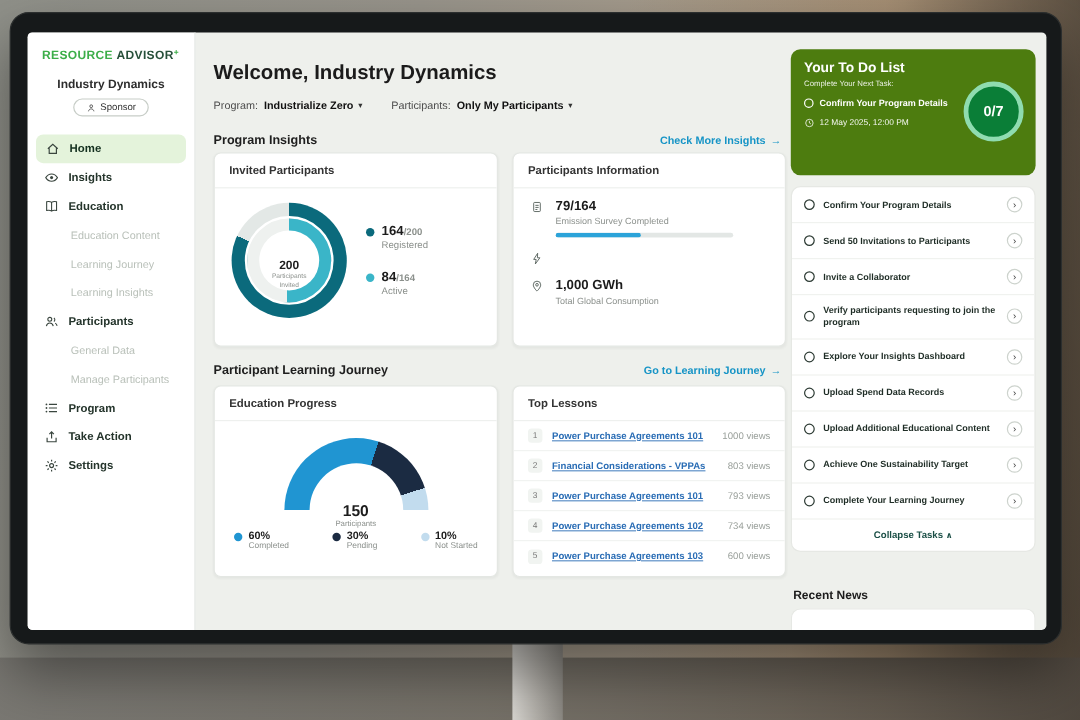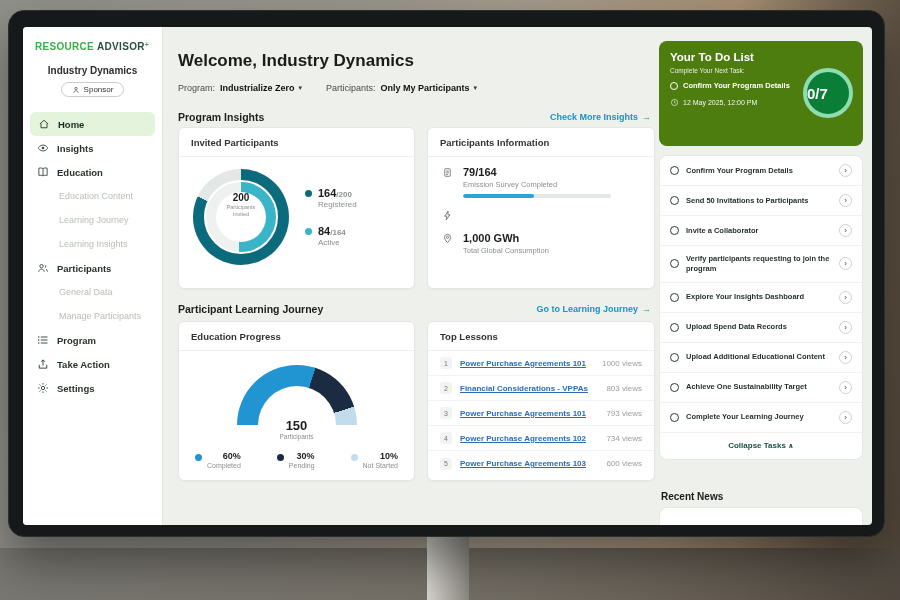--- a/index.html
+++ b/index.html
@@ -56,21 +56,21 @@
   .card { background:#fff; border:1px solid #e4e7e3; border-radius:6px; box-shadow:0 1px 2px rgba(0,0,0,.04); overflow:hidden; }
   .cardA { width:237px; height:162px; } .cardB { width:228px; height:162px; }
   .cardC { width:237px; height:160px; } .cardD { width:228px; height:160px; }
   .cardtitle { font-size:9.5px; font-weight:bold; color:#333; padding:9px 12px 8px; border-bottom:1px solid #eef0ee; }
 
   
   .donutwrap { display:flex; align-items:center; gap:16px; padding:12px 14px; }
   .donut { width:96px; height:96px; border-radius:50%; position:relative; flex:none; }
   .donut-inner { position:absolute; inset:11px; border-radius:50%; border:2px solid #fff; }
   .donut-hole { position:absolute; inset:10px; border-radius:50%; background:#fff;
-    display:flex; flex-direction:column; align-items:center; justify-content:flex-start; text-align:center; }
+    display:flex; flex-direction:column; align-items:center; justify-content:flex-end; text-align:center; }
   .hv { font-size:10px; font-weight:bold; color:#1c1c1c; }
   .hl { font-size:5.5px; color:#8b908c; width:36px; line-height:1.25; margin-top:1px; }
   .dlegend { display:flex; flex-direction:column; gap:16px; }
   .litem { display:flex; gap:6px; align-items:flex-start; }
   .dot { width:7px; height:7px; border-radius:50%; margin-top:3px; flex:none; }
   .lv { font-size:11px; font-weight:bold; color:#1c1c1c; }
   .lof { font-size:8px; font-weight:bold; color:#8b908c; }
   .ll { font-size:8px; color:#8b908c; margin-top:1px; }
 
   
@@ -84,21 +84,21 @@
   .ibar i { display:block; height:100%; border-radius:2px; }
 
   
   .gaugewrap { position:relative; }
   .gauge { width:120px; height:60px; position:relative; margin:14px auto 0; }
   .gauge-fill { position:absolute; inset:0; border-radius:120px 120px 0 0; }
   .ghole { position:absolute; left:21px; top:21px; width:78px; height:39px; background:#fff; border-radius:78px 78px 0 0; }
   .gcenter { position:absolute; left:0; right:0; bottom:-15px; text-align:center; line-height:1.1; }
   .gv { font-size:13px; font-weight:bold; color:#1c1c1c; }
   .gl { font-size:6.5px; color:#8b908c; }
-  .glegend { display:flex; justify-content:space-between; padding:0 16px; margin-top:26px;text-align:right; }
+  .glegend { display:flex; justify-content:space-between; padding:0 16px; margin-top:16px; }
   .gli { display:flex; gap:5px; align-items:flex-start; }
   .gpct { font-size:9px; font-weight:bold; color:#1c1c1c; }
   .glab { font-size:7px; color:#8b908c; margin-top:1px; }
 
   
   .lrow { display:flex; align-items:center; gap:8px; padding:0 12px; height:25px; border-bottom:1px solid #f1f3f1; }
   .lrow:last-child { border-bottom:none; }
   .lrank { width:12px; height:12px; border-radius:3px; background:#f1f4f1; color:#777;
     font-size:7px; display:flex; align-items:center; justify-content:center; flex:none; }
   .ltitle { flex:1; font-size:8px; font-weight:bold; color:#2a6db5; text-decoration:underline; cursor:pointer;
@@ -109,22 +109,22 @@
   .rpanel { position:absolute; left:632px; top:0; width:217px; height:100%; }
   .todocard { position:absolute; left:4px; top:14px; width:204px; height:105px;
     background:#4d7c0f; border-radius:8px; color:#fff; padding:10px 11px; }
   .ttitle { font-size:11.5px; font-weight:bold; }
   .tsub { font-size:6.5px; opacity:.88; margin-top:4px; }
   .tnext { display:flex; gap:5px; align-items:center; margin-top:7px; font-size:7.5px; font-weight:bold; max-width:130px; }
   .circ { width:8px; height:8px; border:1.2px solid #fff; border-radius:50%; flex:none; cursor:pointer; }
   .tdue { display:flex; gap:4px; align-items:center; margin-top:8px; font-size:7px; opacity:.95; }
   .tdue svg { width:9px; height:9px; }
   .tprog { position:absolute; right:10px; top:27px; width:50px; height:50px; border-radius:50%;
-    border:4px solid #8fdcb0; background:#0a7e37; display:flex; align-items:center; 
-    font-size:15px; font-weight:bold; }
+    border:4px solid #8fdcb0; background:#0a7e37; display:flex; align-items:center; justify-content:center;
+    font-size:12px; font-weight:bold; }
 
   .taskcard { position:absolute; left:4px; top:128px; width:204px; background:#fff;
     border:1px solid #e6e8e4; border-radius:8px; }
   .task { display:flex; align-items:center; gap:7px; padding:8px 10px; border-bottom:1px solid #f0f2ef; cursor:pointer; }
   .tcheck { width:9px; height:9px; border:1.3px solid #2c3a33; border-radius:50%; flex:none; cursor:pointer; }
   .tlabel { flex:1; font-size:7.5px; font-weight:bold; color:#1f2d26; line-height:1.3; }
   .tgo { width:13px; height:13px; border:1px solid #cdd3cd; border-radius:50%; color:#444;
     font-size:8px; display:flex; align-items:center; justify-content:center; flex:none; cursor:pointer; }
   .collapse { text-align:center; padding:8px 0 9px; font-size:8px; font-weight:bold; color:#1b4f46; cursor:pointer; }
   .collapse .up { font-size:7px; }

